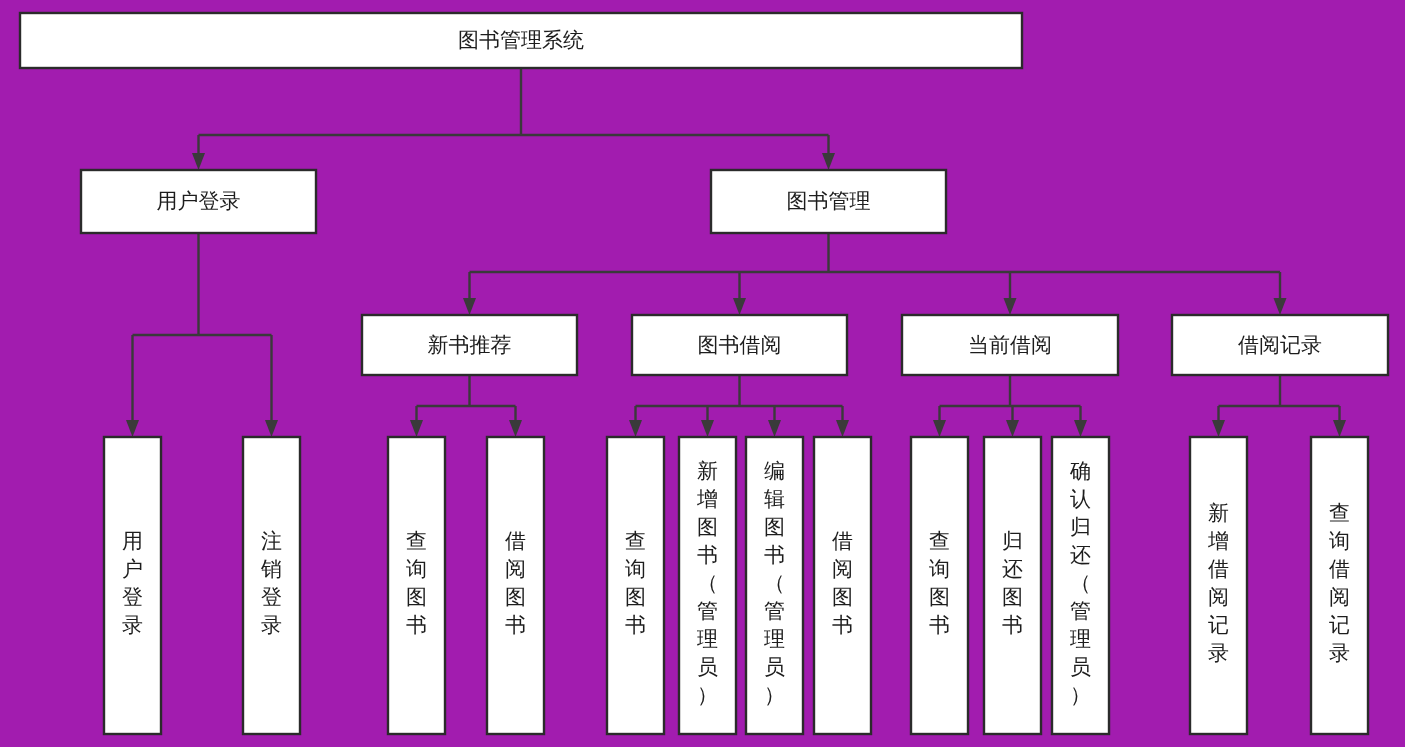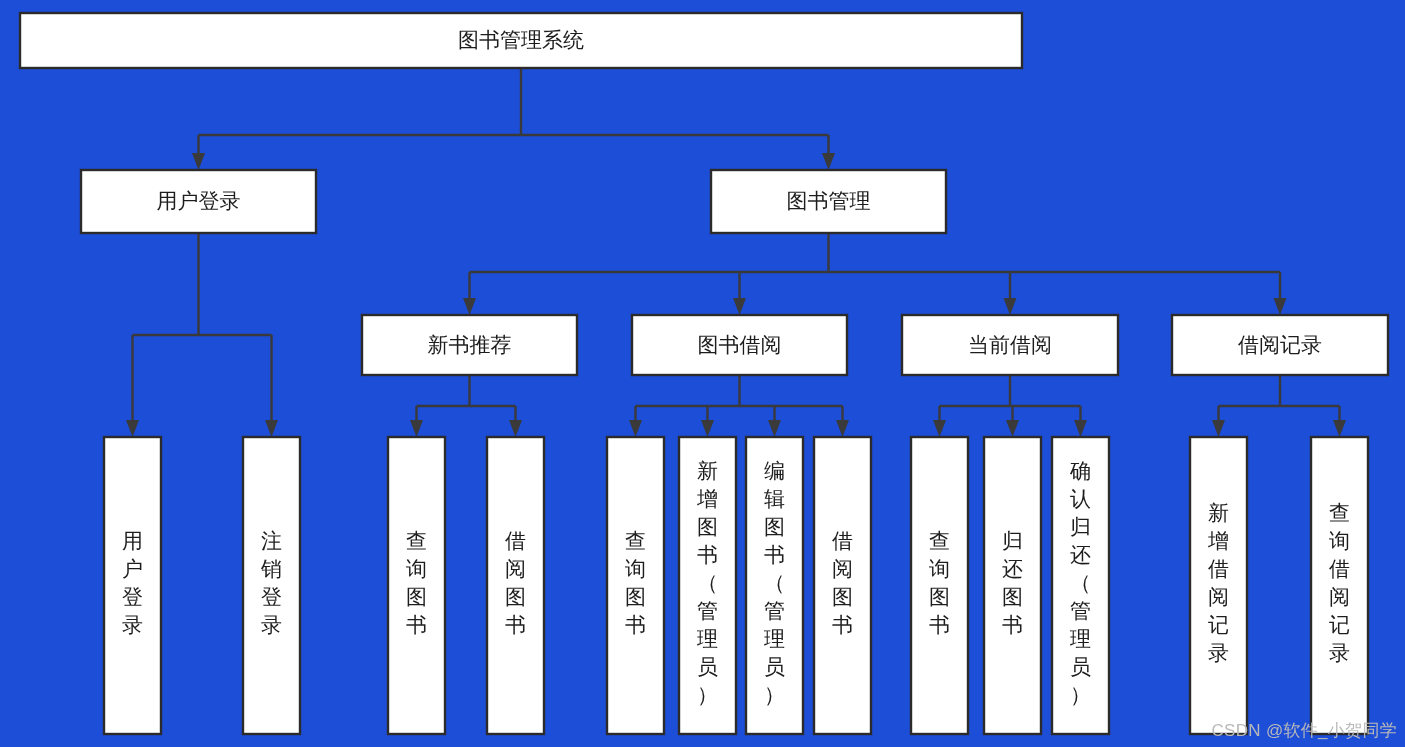--- a/index.html
+++ b/index.html
@@ -10,21 +10,21 @@
   body {
     width: 1405px;
     height: 747px;
     font-family: "Liberation Sans", "DejaVu Sans", sans-serif;
     overflow: hidden;
   }
   #diagram-root {
     position: relative;
     width: 1405px;
     height: 747px;
-    background: #1d4ed8;
+    background: #a21caf;
   }
   svg.diagram-canvas {
     position: absolute;
     left: 0;
     top: 0;
     width: 1405px;
     height: 747px;
     display: block;
   }
   .node-box {
@@ -253,14 +253,13 @@
         <g>
           <rect class="node-box" x="1190" y="437" width="57" height="297"></rect>
           <text class="node-label-v" x="1218.5" y="519.5"><tspan x="1218.5" dy="0">新</tspan><tspan x="1218.5" dy="28">增</tspan><tspan x="1218.5" dy="28">借</tspan><tspan x="1218.5" dy="28">阅</tspan><tspan x="1218.5" dy="28">记</tspan><tspan x="1218.5" dy="28">录</tspan></text>
         </g>
         <g>
           <rect class="node-box" x="1311" y="437" width="57" height="297"></rect>
           <text class="node-label-v" x="1339.5" y="519.5"><tspan x="1339.5" dy="0">查</tspan><tspan x="1339.5" dy="28">询</tspan><tspan x="1339.5" dy="28">借</tspan><tspan x="1339.5" dy="28">阅</tspan><tspan x="1339.5" dy="28">记</tspan><tspan x="1339.5" dy="28">录</tspan></text>
         </g>
       </g>
   </svg>
-  <div class="watermark-text">CSDN @软件_小贺同学</div>
 </div>
 
 </body></html>

